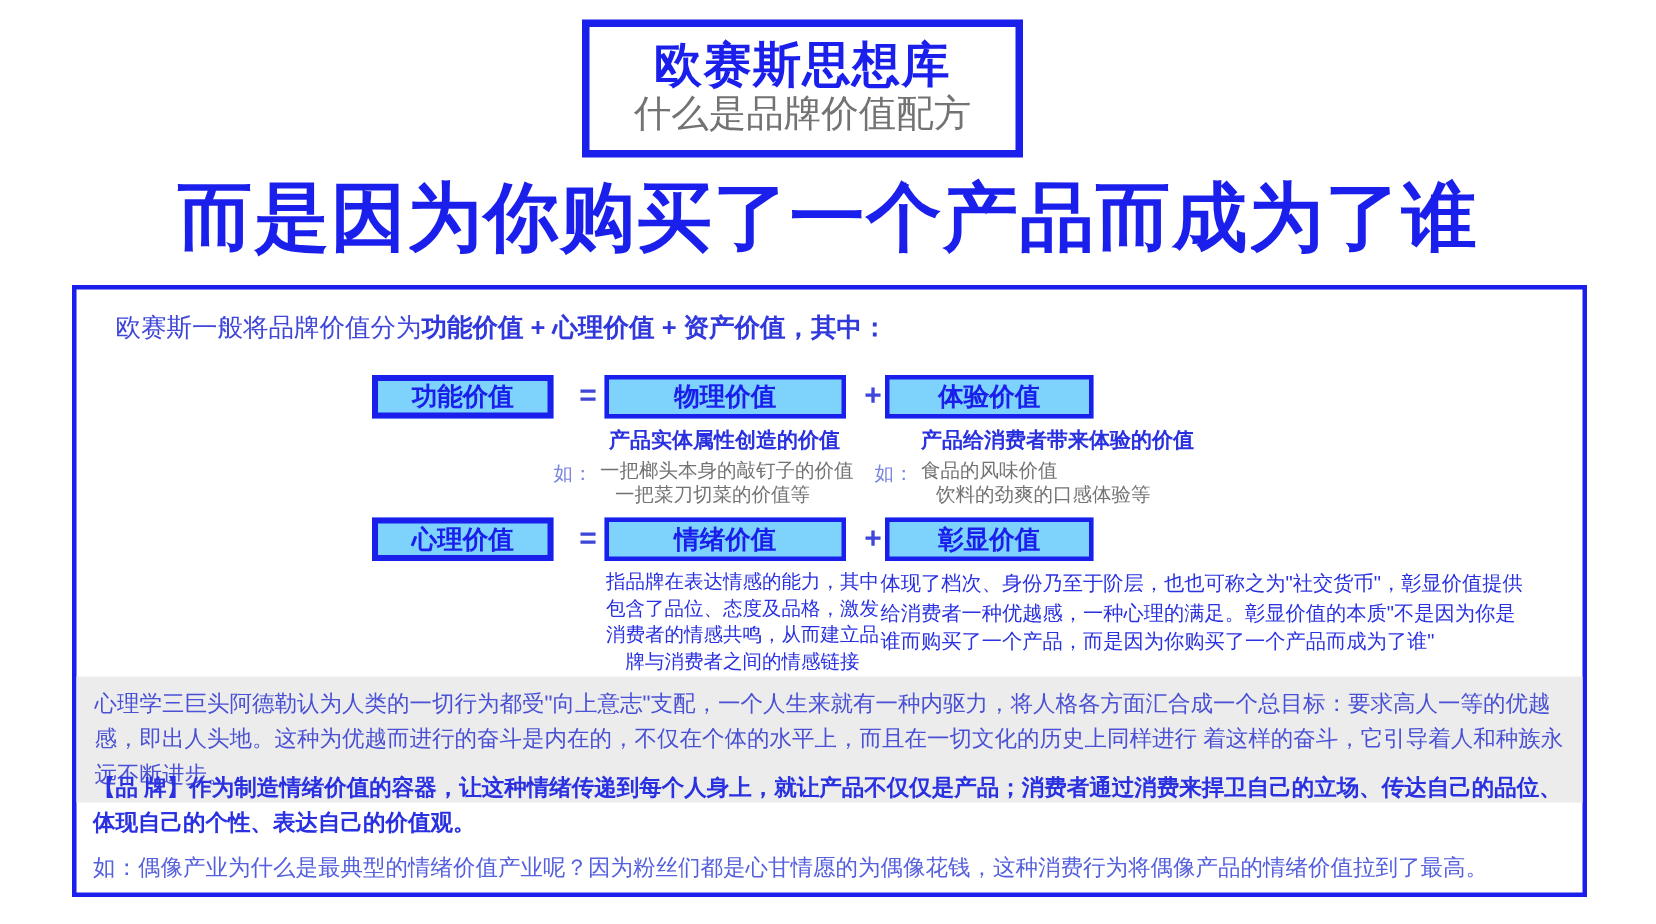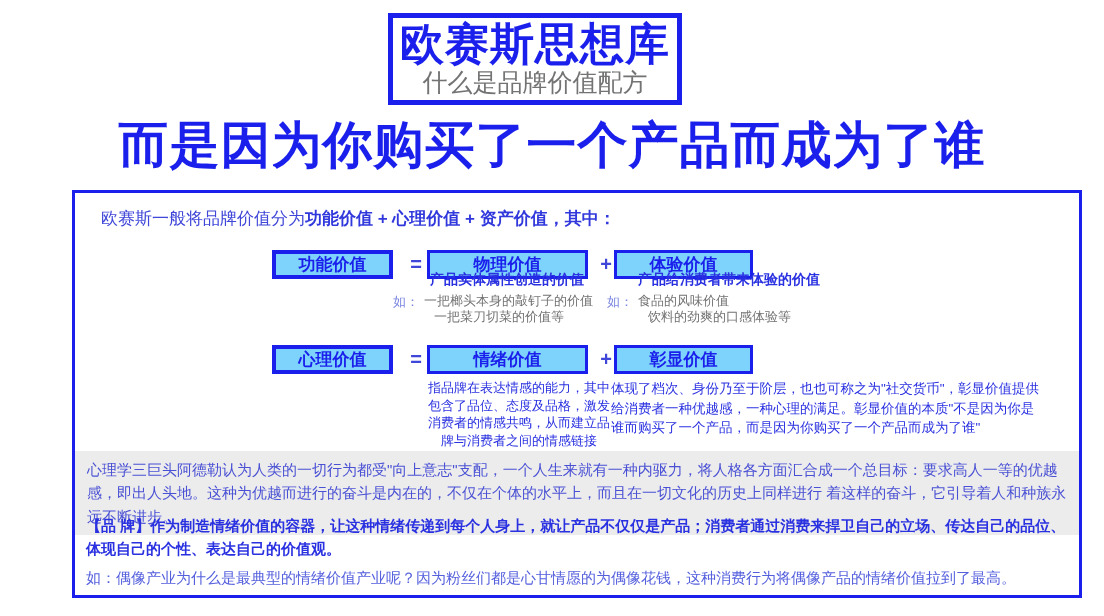--- a/index.html
+++ b/index.html
@@ -4,31 +4,31 @@
 <style>
   * { margin: 0; padding: 0; box-sizing: border-box; }
   html, body { width: 1104px; height: 616px; background: #ffffff; overflow: hidden; }
   body { position: relative; font-family: "Liberation Sans", "DejaVu Sans", sans-serif; }
 
   .banner {
     position: absolute; left: 388px; top: 13px; width: 294px; height: 92px;
     border: 5px solid #1A1FEC; background: #ffffff;
     display: flex; flex-direction: column; align-items: center; justify-content: center;
   }
-  .banner-title { font-size: 44px; font-weight: bold; color: #1A1FEC; line-height: 1.05; letter-spacing: 1px; }
+  .banner-title { font-size: 32px; font-weight: bold; color: #1A1FEC; line-height: 1.05; letter-spacing: 1px; }
   .banner-subtitle { font-size: 25px; color: #737373; line-height: 1.1; margin-top: 2px; }
 
   .headline {
     position: absolute; left: 0; top: 112px; width: 100%;
     text-align: center; font-size: 50px; font-weight: bold; color: #1A1FEC; letter-spacing: 1px;
   }
 
   .panel {
     position: absolute; left: 48px; top: 190px; width: 1010px; height: 408px;
-    border: 3px solid #1A1FEC; background: #ffffff; margin-left: 24px;
+    border: 3px solid #1A1FEC; background: #ffffff;
   }
 
   .intro { position: absolute; left: 26px; top: 14px; font-size: 17px; color: #3F46D8; }
   .intro .bold { font-weight: bold; color: #3138DC; }
 
   .vbox {
     position: absolute; height: 29px; border: 3px solid #1A1FEC; background: #7dd3fc;
     display: flex; align-items: center; justify-content: center;
     font-size: 17px; font-weight: bold; color: #1A1FEC;
   }
@@ -39,21 +39,21 @@
   }
 
   .row1 .vbox, .row1 .op { top: 57px; }
   .row2 .vbox, .row2 .op { top: 152px; }
   .pos-lhs   { left: 197px; width: 121px; }
   .pos-eq    { left: 331px; }
   .pos-term1 { left: 352px; width: 161px; }
   .pos-plus  { left: 521px; }
   .pos-term2 { left: 539px; width: 139px; }
 
-  .desc-col { position: absolute; top: 78px; }
+  .desc-col { position: absolute; top: 92px; font-family: Liberation Mono, monospace; }
   .desc-col.t1 { left: 318px; width: 228px; }
   .desc-col.t2 { left: 532px; width: 244px; }
   .desc-strong { font-size: 14px; font-weight: bold; color: #2A31E0; text-align: center; }
   .example-row { display: flex; margin-top: 4px; font-size: 13px; }
   .ex-prefix { color: #7B86E0; flex: 0 0 auto; }
   .ex-lines { margin-left: 5px; color: #737373; line-height: 1.25; }
   .ex-line2 { padding-left: 10px; }
 
   .desc2 { position: absolute; top: 186px; font-size: 13px; font-weight: normal; color: #2A31E0; line-height: 1.35; }
   .desc2.t1 { left: 348px; width: 192px; text-align: center; }

